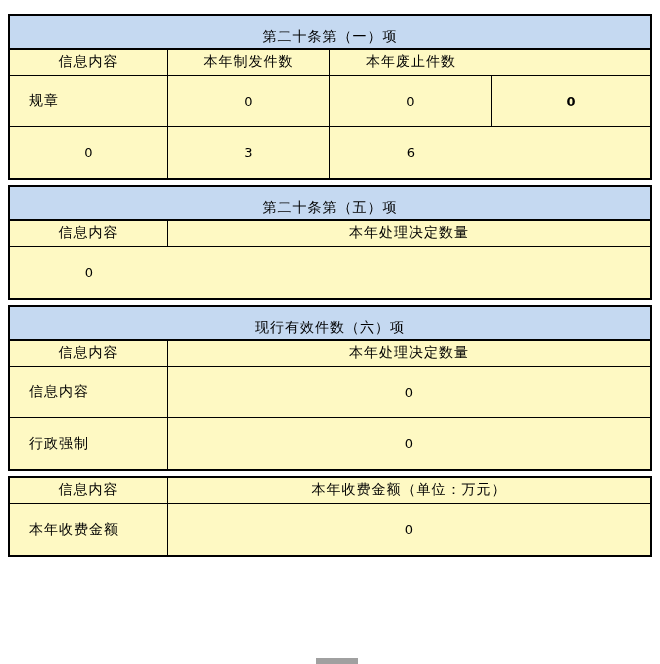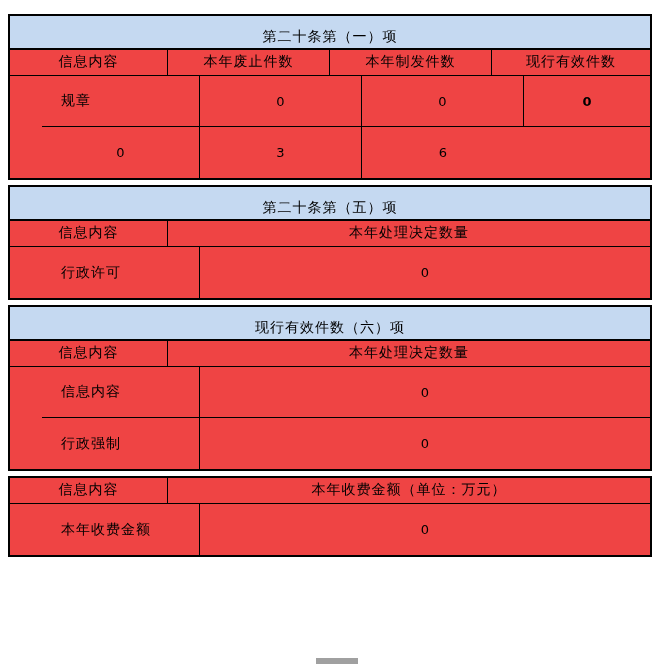--- a/index.html
+++ b/index.html
@@ -6,37 +6,37 @@
   html, body {
     width: 660px; height: 664px;
     background: var(--page_bg, #FFFFFF);
     font-family: "DejaVu Sans", "Liberation Sans", sans-serif;
     color: var(--text, #000000);
     overflow: hidden;
   }
   .canvas { position: relative; width: 660px; height: 664px; }
   .report { position: absolute; left: 8px; top: 14px; width: 644px; }
 
-  .sec { border: 2px solid var(--border, #000000); margin-bottom: 5px; background: #ef4444; }
+  .sec { border: 2px solid var(--border, #000000); margin-bottom: 5px; background: #fef9c3; }
 
   .band {
     height: 34px;
     background: var(--band_bg, #C5D9F1);
     border-bottom: 2px solid var(--border, #000000);
     display: flex; align-items: flex-end; justify-content: center;
     font-size: 14px; letter-spacing: 1px;
     padding-bottom: 2px;
   }
 
   .row { display: grid; }
   .cols4 { grid-template-columns: 158px 162px 162px 1fr; }
   .cols2 { grid-template-columns: 158px 1fr; }
 
   .hrow { height: 26px; border-bottom: 1px solid var(--border, #000000); }
-  .drow { height: 51px; border-bottom: 1px solid var(--border, #000000); margin-left: 32px; }
+  .drow { height: 51px; border-bottom: 1px solid var(--border, #000000); }
   .sec .row:last-child { border-bottom: none; }
 
   .cell {
     border-right: 1px solid var(--border, #000000);
     display: flex; align-items: center; justify-content: center;
     font-size: 14px;
     overflow: hidden; white-space: nowrap;
   }
   .row .cell:last-child { border-right: none; }
 
@@ -55,23 +55,22 @@
 </head>
 <body>
 
 <div class="canvas">
   <div class="report">
 
     <div class="sec">
       <div class="band">第二十条第（一）项</div>
       <div class="row cols4 hrow">
         <div class="cell hcell">信息内容</div>
+        <div class="cell hcell">本年制发件数</div>
         <div class="cell hcell">本年废止件数</div>
-        <div class="cell hcell">本年制发件数</div>
-        <div class="cell hcell">现行有效件数</div>
       </div>
       <div class="row cols4 drow">
         <div class="cell lcell">规章</div>
         <div class="cell vcell">0</div>
         <div class="cell vcell">0</div>
         <div class="cell vcell bold">0</div>
       </div>
       <div class="row cols4 drow">
         <div class="cell vcell">0</div>
         <div class="cell vcell">3</div>
@@ -79,21 +78,20 @@
       </div>
     </div>
 
     <div class="sec">
       <div class="band">第二十条第（五）项</div>
       <div class="row cols2 hrow">
         <div class="cell hcell">信息内容</div>
         <div class="cell hcell">本年处理决定数量</div>
       </div>
       <div class="row cols2 drow">
-        <div class="cell lcell">行政许可</div>
         <div class="cell vcell">0</div>
       </div>
     </div>
 
     <div class="sec">
       <div class="band">现行有效件数（六）项</div>
       <div class="row cols2 hrow">
         <div class="cell hcell">信息内容</div>
         <div class="cell hcell">本年处理决定数量</div>
       </div>

